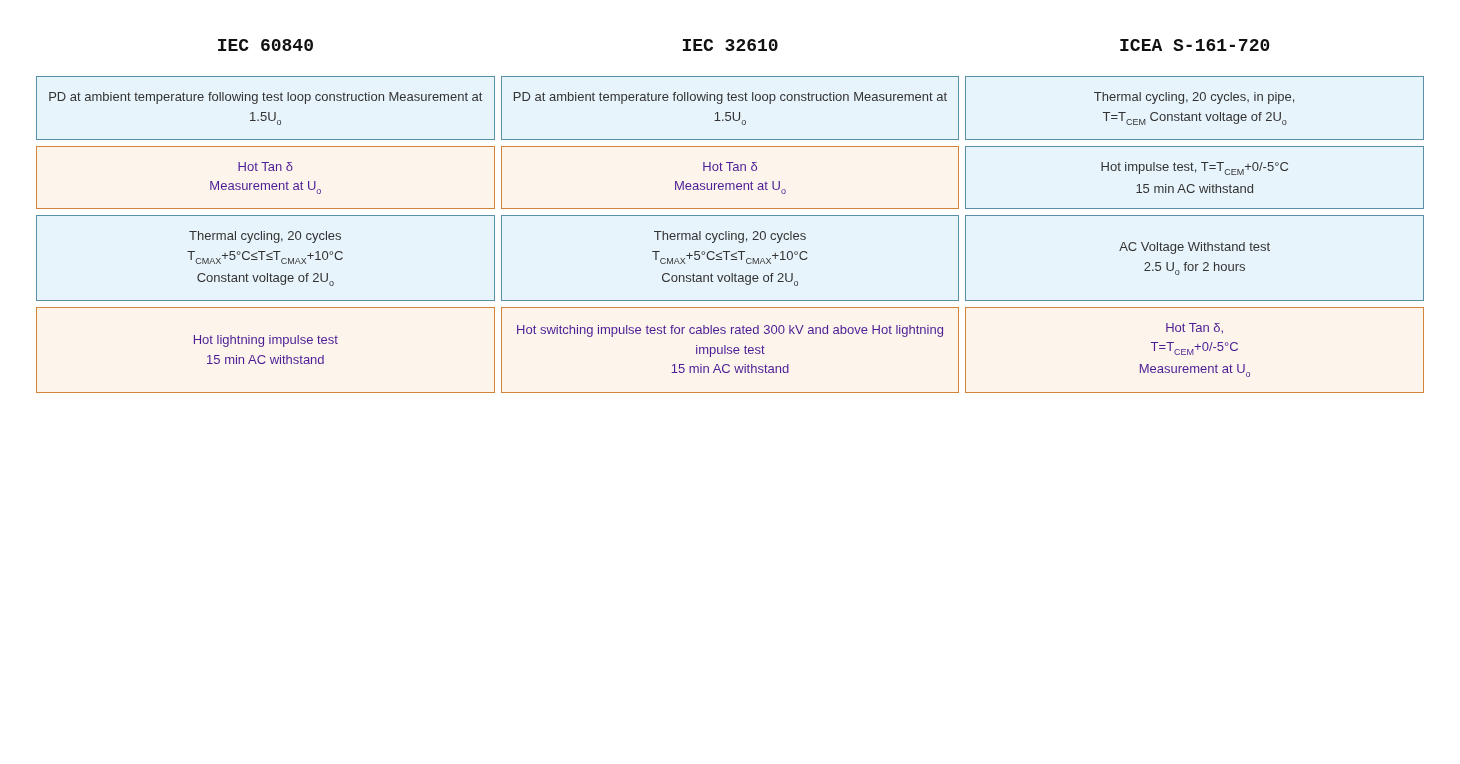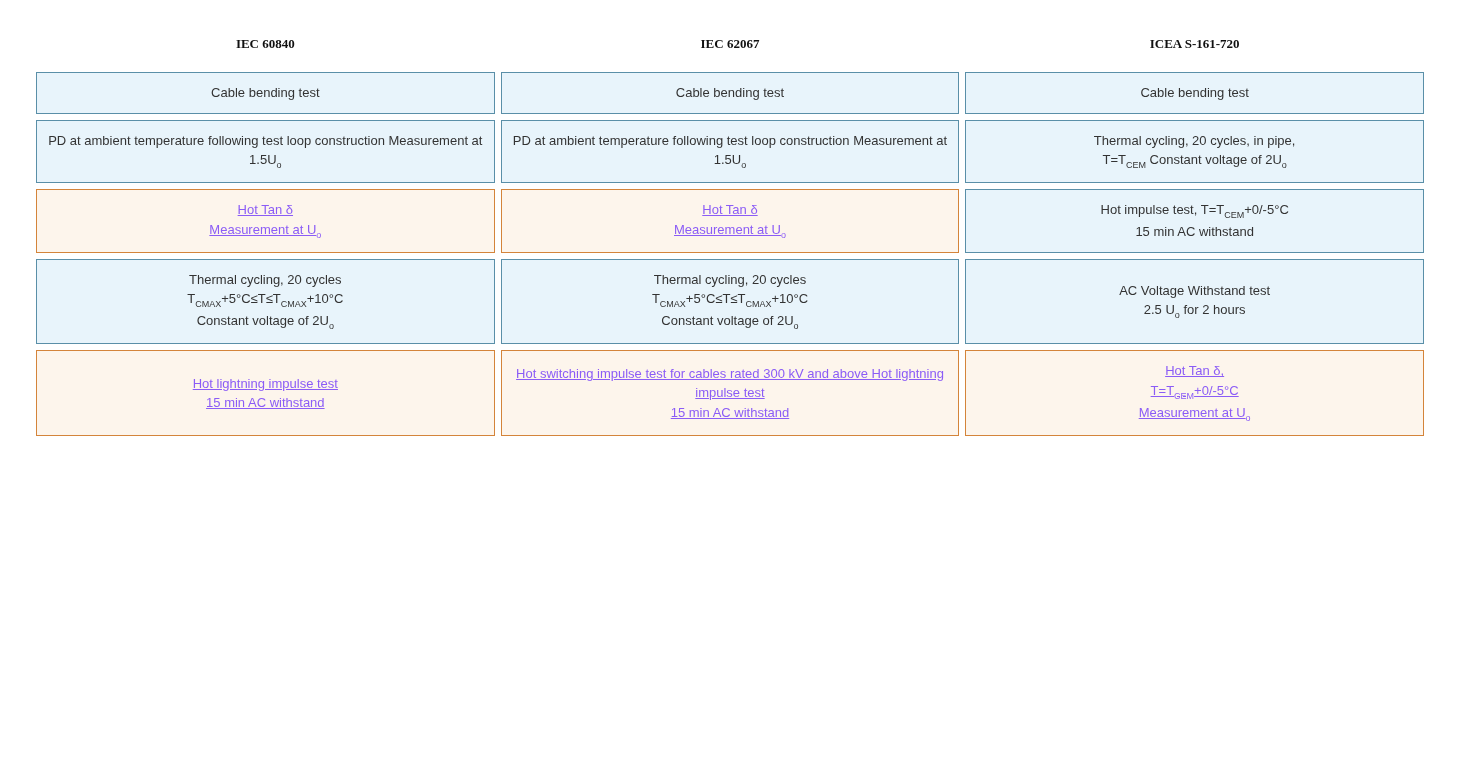--- a/index.html
+++ b/index.html
@@ -7,78 +7,72 @@
       background: #fff;
       font-family: Arial, sans-serif;
       font-size: 13px;
       color: #222;
       width: 1460px;
       min-height: 764px;
       padding: 20px 30px;
     }
     .col-header {
       font-weight: bold;
-      font-size: 13px;
+      font-size: 18px;
       text-align: center;
       padding: 10px 5px 14px 5px;
       color: #111;
-      font-family: Liberation Serif, serif;
+      font-family: Liberation Mono, monospace;
     }
     .cell {
       border: 1.5px solid #5a8fa8;
       background: #e8f4fb;
       text-align: center;
       padding: 10px 8px;
       vertical-align: middle;
       line-height: 1.5;
       font-size: 13px;
       color: #333;
       min-height: 60px;
     }
     .cell-orange {
       border: 1.5px solid #d4843a;
       background: #fdf5ec;
-      color: #8b5cf6;
+      color: #4c1d95;
       text-align: center;
       padding: 10px 8px;
       vertical-align: middle;
       line-height: 1.5;
       font-size: 13px;
       min-height: 60px;
-      text-decoration: underline;
     }
     table {
       width: 100%;
       border-collapse: separate;
       border-spacing: 6px;
     }
     td {
       width: 33.33%;
     }
     sub {
       font-size: 9px;
     }
   </style>
 </head>
 <body>
 
 <table>
   <thead>
     <tr id="header-row">
     <th class="col-header">IEC 60840</th>
-        <th class="col-header">IEC 62067</th>
+        <th class="col-header">IEC 32610</th>
         <th class="col-header">ICEA S-161-720</th>
       </tr>
   </thead>
   <tbody id="data-rows">
-  <tr>
-        <td class="cell">Cable bending test</td>
-        <td class="cell">Cable bending test</td>
-        <td class="cell">Cable bending test</td>
-      </tr>
       <tr>
         <td class="cell">PD at ambient temperature following test loop construction Measurement at 1.5U<sub>o</sub></td>
         <td class="cell">PD at ambient temperature following test loop construction Measurement at 1.5U<sub>o</sub></td>
         <td class="cell">Thermal cycling, 20 cycles, in pipe,<br>T=T<sub>CEM</sub> Constant voltage of 2U<sub>o</sub></td>
       </tr>
       <tr>
         <td class="cell-orange">Hot Tan δ<br>Measurement at U<sub>o</sub></td>
         <td class="cell-orange">Hot Tan δ<br>Measurement at U<sub>o</sub></td>
         <td class="cell">Hot impulse test, T=T<sub>CEM</sub>+0/-5°C<br>15 min AC withstand</td>
       </tr>

